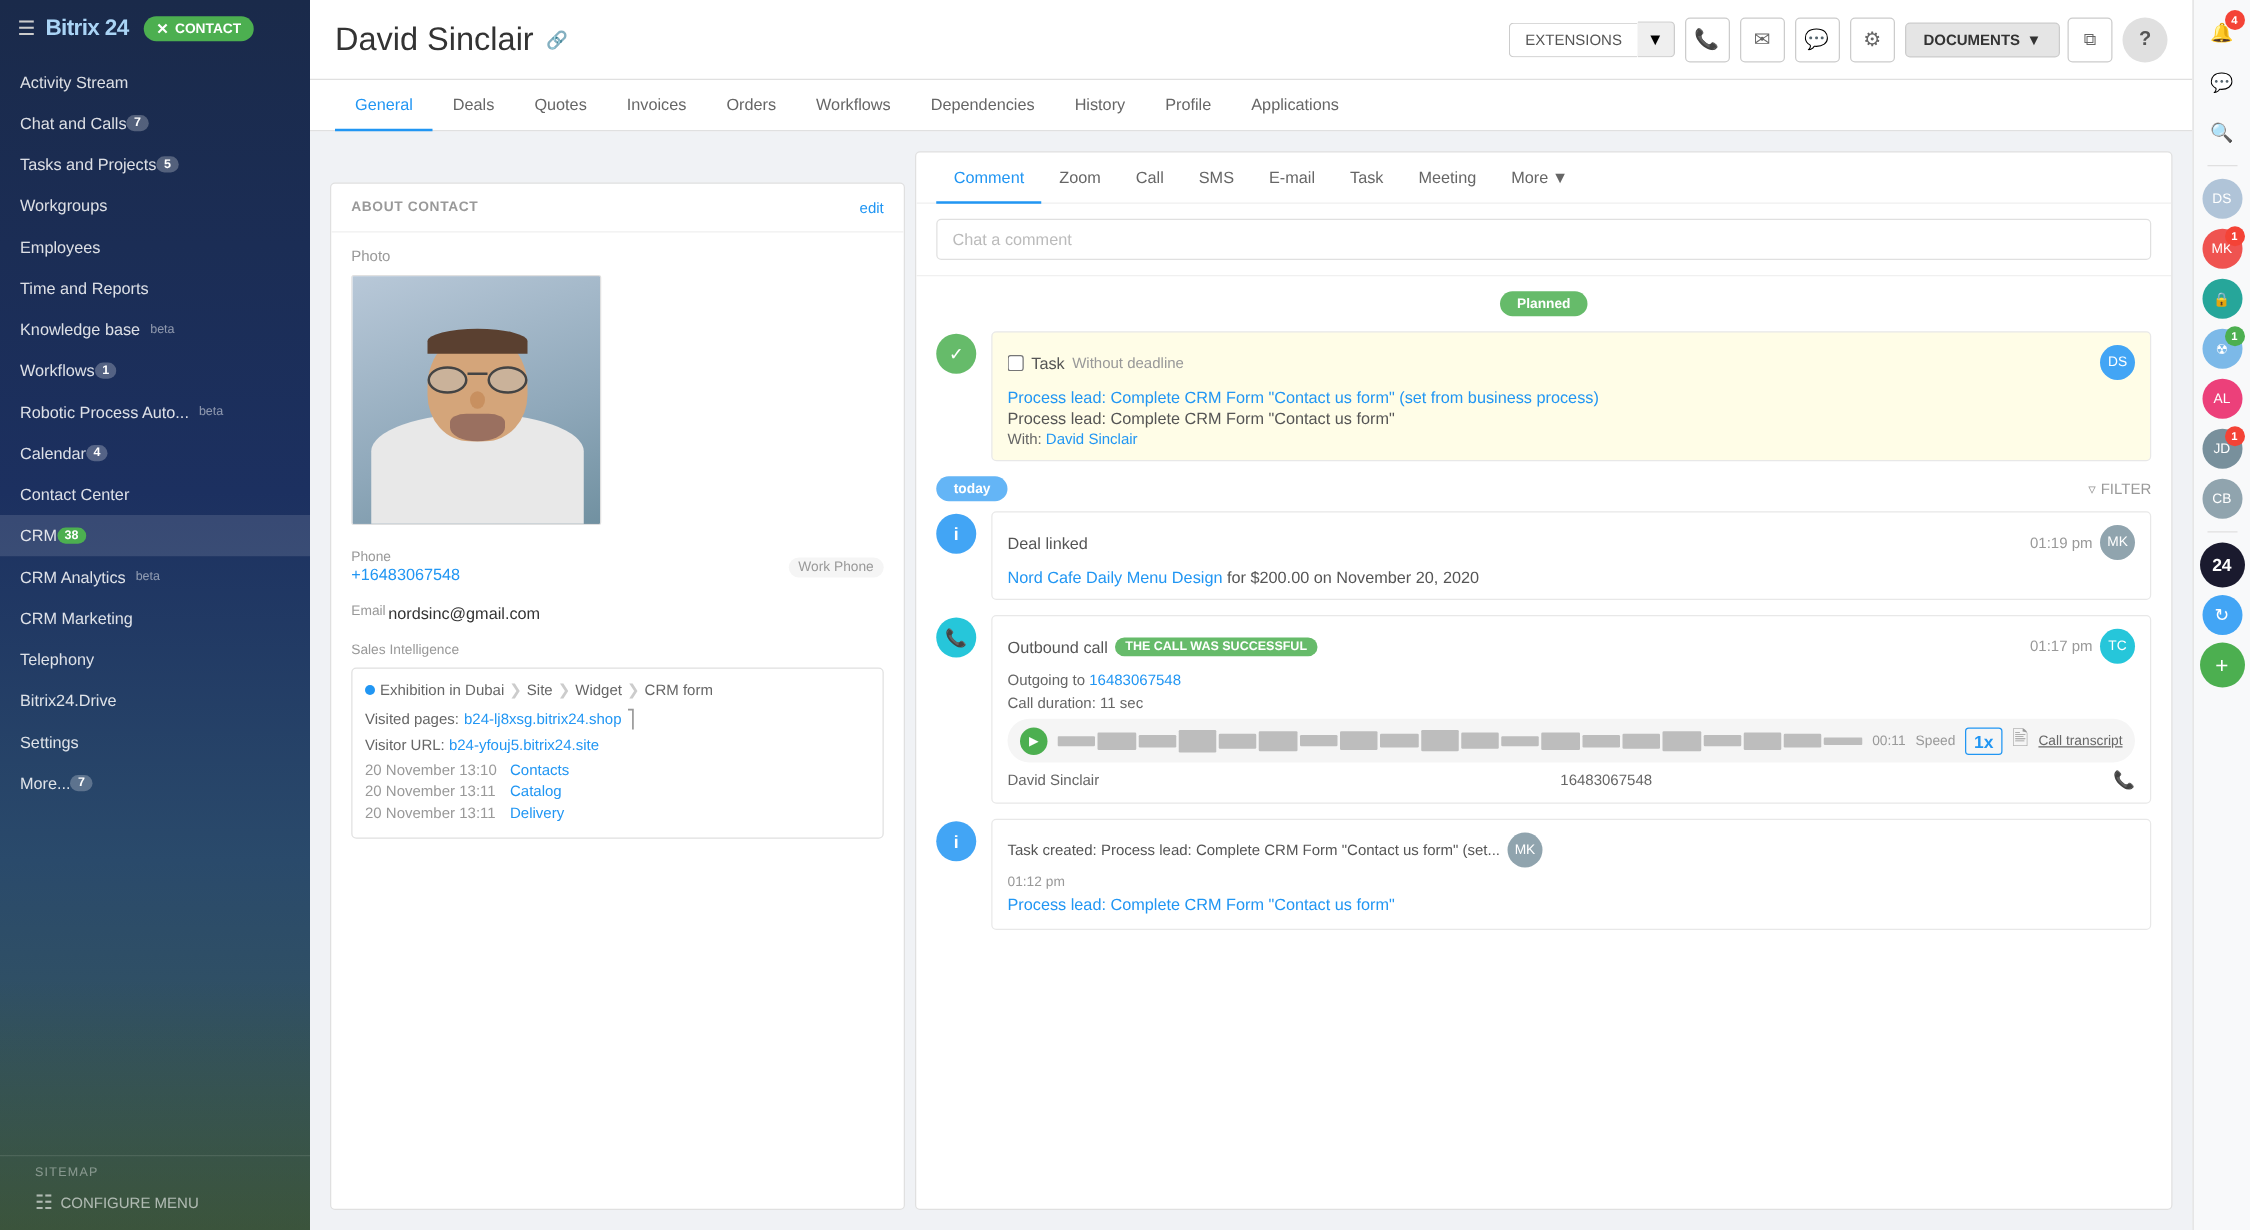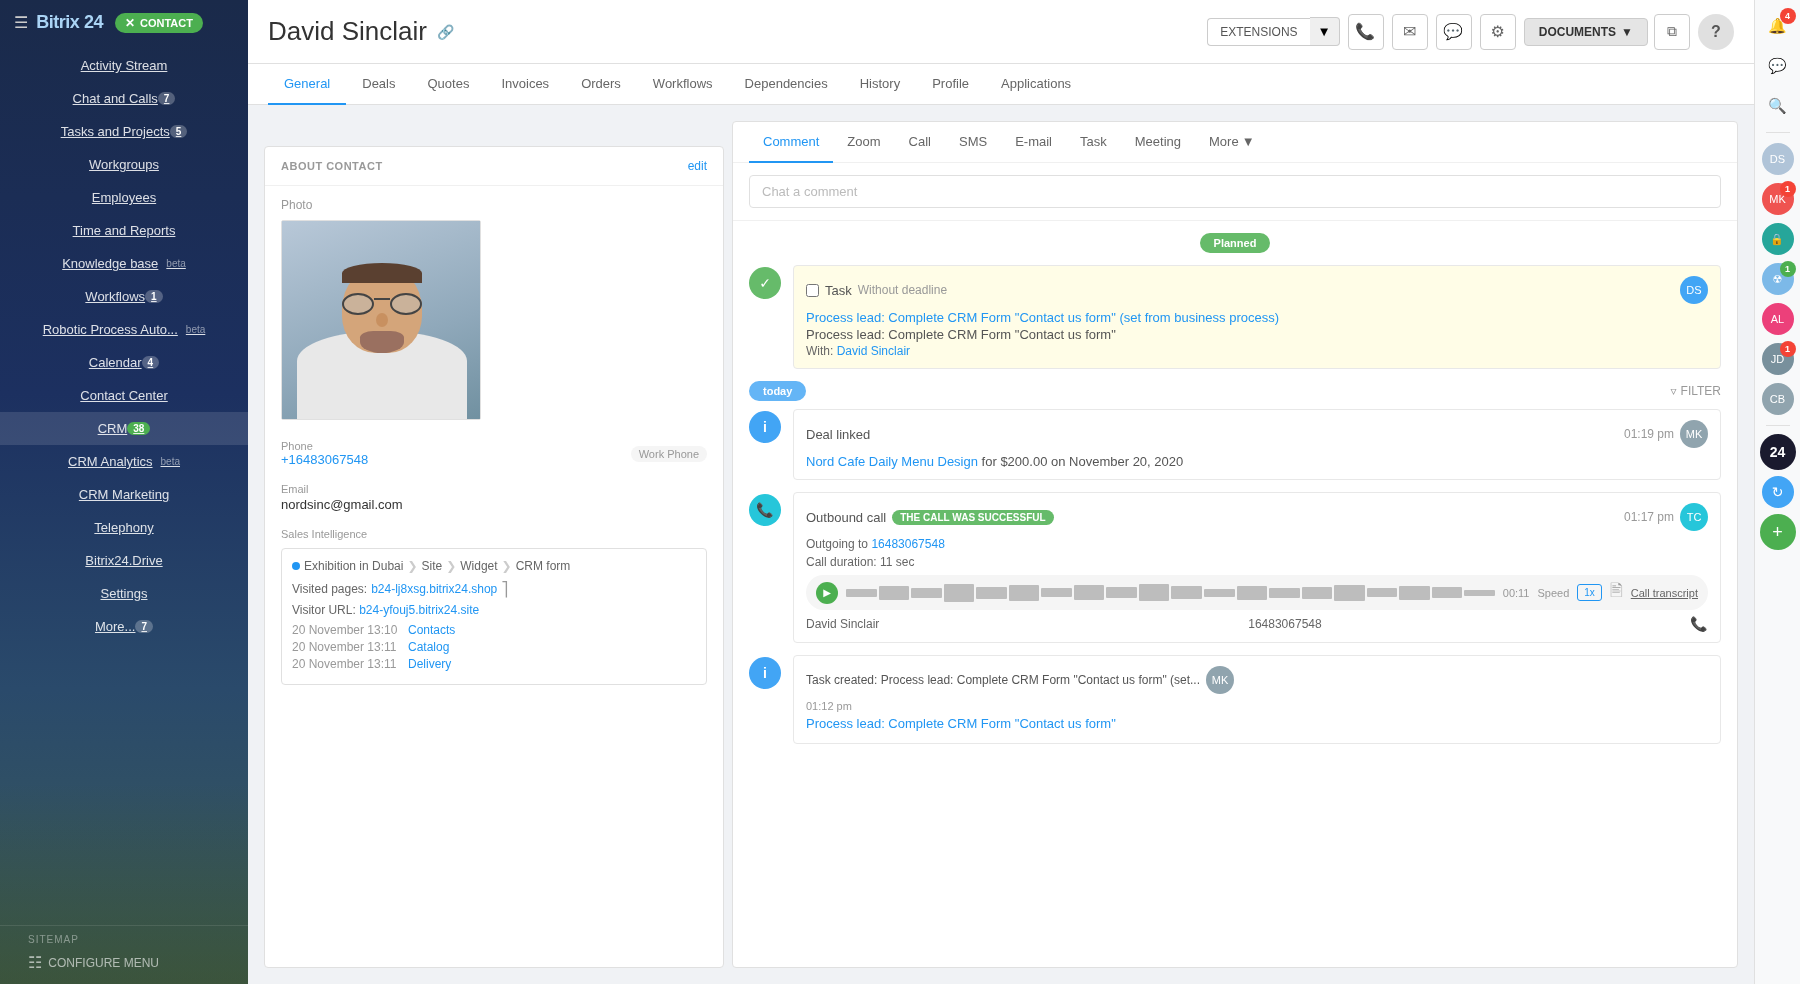--- a/index.html
+++ b/index.html
@@ -31,23 +31,23 @@
     .brand-name { font-size: 18px; font-weight: 700; color: #fff; letter-spacing: -0.5px; }
     .brand-name span { color: #aad4f5; }
     .contact-badge {
       background: #4caf50; color: #fff; font-size: 11px; font-weight: 700;
       padding: 3px 10px; border-radius: 12px; margin-left: 4px;
       display: flex; align-items: center; gap: 5px;
     }
     .contact-badge .x-icon { font-size: 12px; cursor: pointer; }
     #sidebar-nav { flex: 1; padding: 4px 0; }
     .nav-item {
-      display: flex; align-items: center; justify-content: center;
+      display: flex; align-items: center; justify-content: flex-start;
       padding: 9px 16px; color: rgba(255,255,255,0.85); cursor: pointer;
-      font-size: 13px; transition: background 0.15s; text-decoration: underline;
+      font-size: 13px; transition: background 0.15s;
     }
     .nav-item.active { background: rgba(255,255,255,0.12); }
     .nav-item-left { display: flex; align-items: center; gap: 8px; }
     .nav-badge {
       background: rgba(255,255,255,0.25); color: #fff; font-size: 10px;
       padding: 1px 6px; border-radius: 8px; font-weight: 600;
     }
     .nav-badge.green { background: #4caf50; }
     #sidebar-footer { padding: 8px 28px; border-top: 1px solid rgba(255,255,255,0.1); }
     .sitemap-label { font-size: 10px; color: rgba(255,255,255,0.4); letter-spacing: 1px; margin-bottom: 4px; text-transform: uppercase; }
@@ -144,21 +144,21 @@
       width: 200px; height: 200px;
       background: linear-gradient(135deg, #b0c4d8 0%, #8a9fb5 50%, #6a8090 100%);
       position: relative; overflow: hidden;
       display: flex; align-items: center; justify-content: center;
     }
     
     .person-avatar {
       position: relative; width: 100%; height: 100%;
     }
 
-    .field-row { padding: 8px 16px; display: flex; flex-direction: column; gap: 2px; }
+    .field-row { padding: 8px 16px; display: flex; gap: 2px; }
     .field-label { font-size: 11px; color: #999; }
     .field-value { font-size: 13px; color: #333; }
     .field-value.link { color: #2196f3; cursor: pointer; text-decoration: none; }
     .field-row-inline { padding: 8px 16px; display: flex; align-items: center; justify-content: space-between; }
     .field-tag { font-size: 11px; color: #999; background: #f5f5f5; padding: 2px 8px; border-radius: 10px; }
 
     .sales-intel-section { padding: 8px 16px; }
     .sales-intel-label { font-size: 11px; color: #999; margin-bottom: 8px; }
     .sales-intel-box { border: 1px solid #e0e0e0; border-radius: 4px; padding: 10px; }
     .breadcrumb-path {
@@ -252,21 +252,21 @@
     .call-details { font-size: 12px; color: #666; margin-bottom: 4px; }
     .call-player {
       display: flex; align-items: center; gap: 8px; background: #f5f5f5;
       border-radius: 20px; padding: 4px 10px; margin: 6px 0;
     }
     .play-btn { width: 22px; height: 22px; background: #4caf50; border-radius: 50%; display: flex; align-items: center; justify-content: center; cursor: pointer; color: #fff; font-size: 10px; }
     .waveform { flex: 1; height: 20px; position: relative; overflow: hidden; }
     .waveform-bars { display: flex; align-items: center; gap: 2px; height: 100%; }
     .waveform-bar { background: #bdbdbd; border-radius: 1px; flex: 1; }
     .audio-time { font-size: 11px; color: #999; }
-    .speed-btn { font-size: 10px; color: #2196f3; cursor: pointer; padding: 2px 6px; border: 1px solid #2196f3; border-radius: 3px; }
+    .speed-btn { font-size: 14px; color: #2196f3; cursor: pointer; padding: 2px 6px; border: 1px solid #2196f3; border-radius: 3px; font-weight: bold; }
     .transcript-btn { font-size: 11px; color: #666; cursor: pointer; display: flex; align-items: center; gap: 4px; text-decoration: underline; }
     .call-name-row { font-size: 12px; color: #666; display: flex; align-items: center; justify-content: space-between; }
     .call-icon-right { color: #42a5f5; font-size: 14px; }
     .filter-btn { display: flex; align-items: center; gap: 4px; font-size: 12px; color: #999; cursor: pointer; }
 
     
     #right-sidebar {
       width: 46px; min-width: 46px;
       background: #f8f9fa;
       border-left: 1px solid #e0e0e0;

